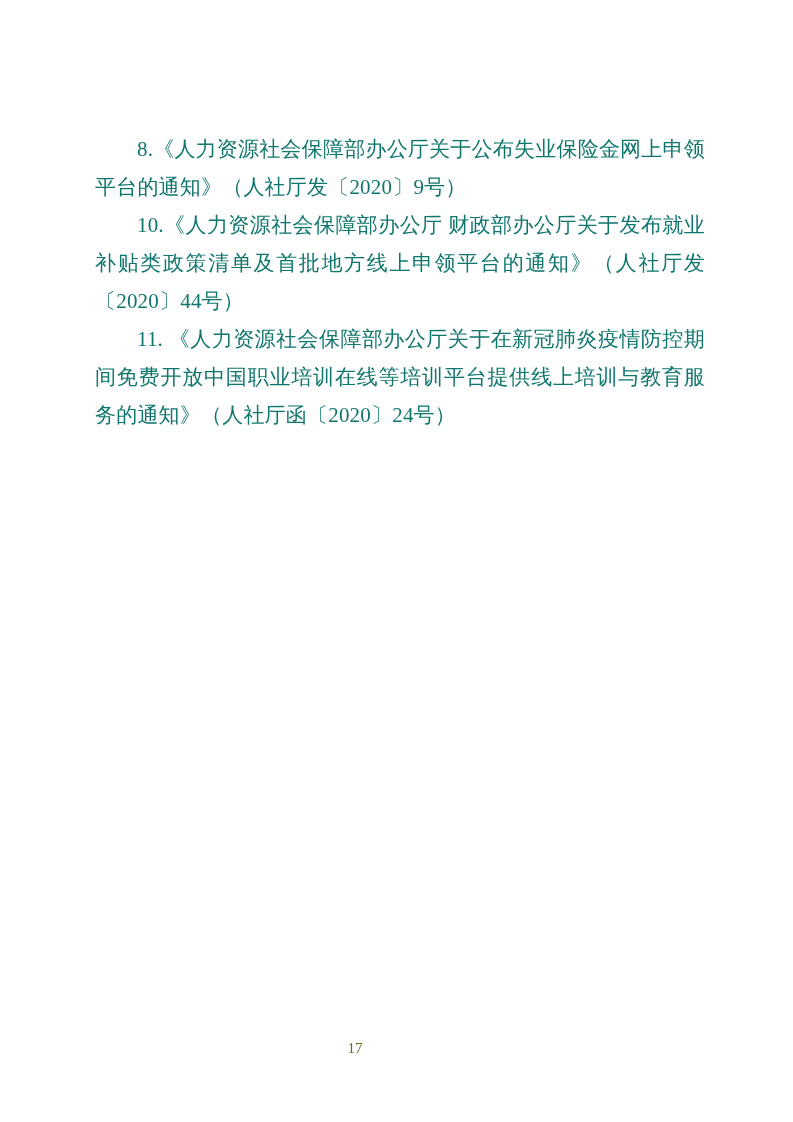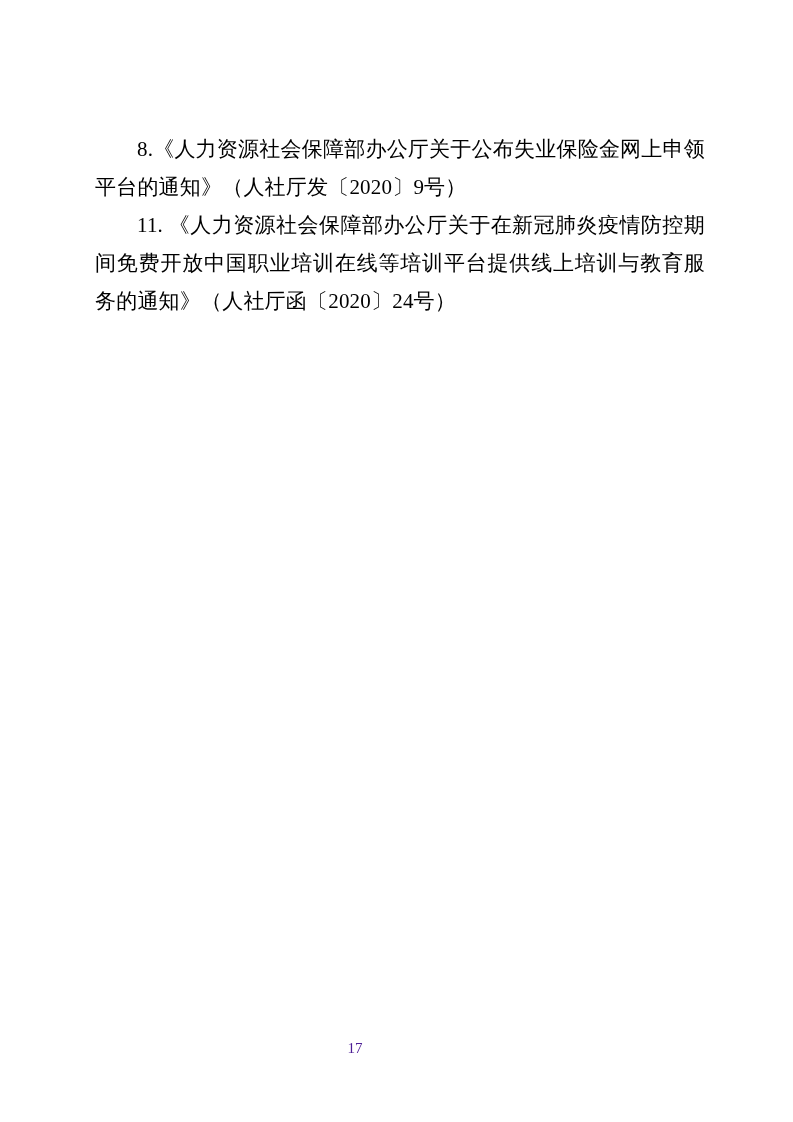--- a/index.html
+++ b/index.html
@@ -30,35 +30,36 @@
     width: 610px;
   }
   .para {
     font-size: 21px;
     line-height: 38px;
     text-align: justify;
     text-justify: inter-ideograph;
     letter-spacing: 0.2px;
     margin: 0 0 0 0;
     text-indent: 42px;
-    color: #000000;
+    color: #0f766e;
   }
   .page-number {
     position: absolute;
     left: 0;
     top: 1040px;
     width: 710px;
     text-align: center;
     font-size: 15px;
     font-family: "Liberation Serif", "DejaVu Serif", serif;
-    color: #4c1d95;
+    color: #4d7c0f;
   }
 </style>
 </head>
 <body>
 
 <div class="page">
   <div class="content">
     <p class="para">8.《人力资源社会保障部办公厅关于公布失业保险金网上申领平台的通知》（人社厅发〔2020〕9号）</p>
+    <p class="para">10.《人力资源社会保障部办公厅 财政部办公厅关于发布就业补贴类政策清单及首批地方线上申领平台的通知》（人社厅发〔2020〕44号）</p>
     <p class="para">11. 《人力资源社会保障部办公厅关于在新冠肺炎疫情防控期间免费开放中国职业培训在线等培训平台提供线上培训与教育服务的通知》（人社厅函〔2020〕24号）</p>
   </div>
   <div class="page-number">17</div>
 </div>
 
 </body></html>

